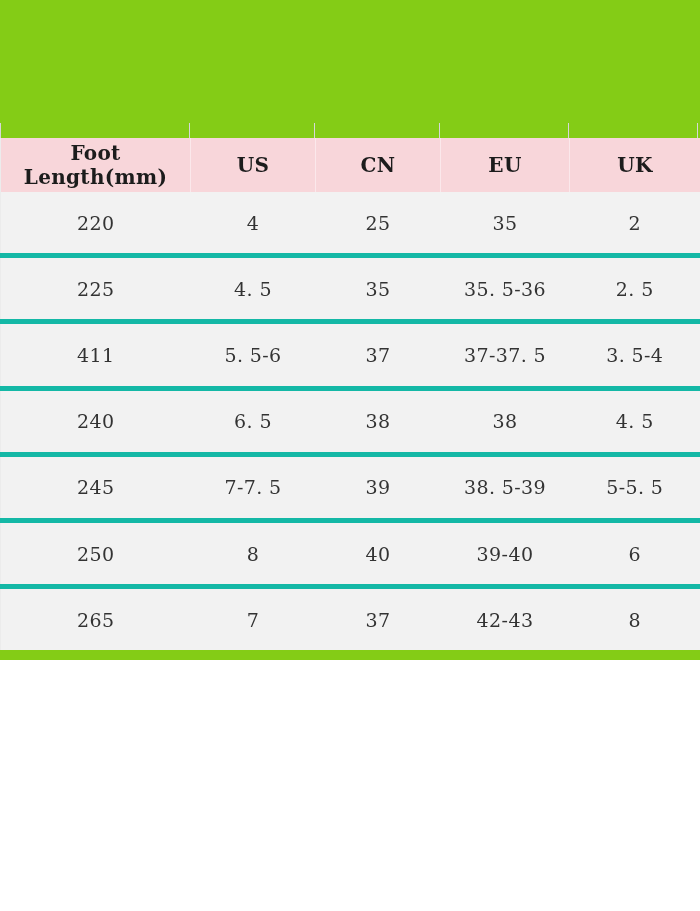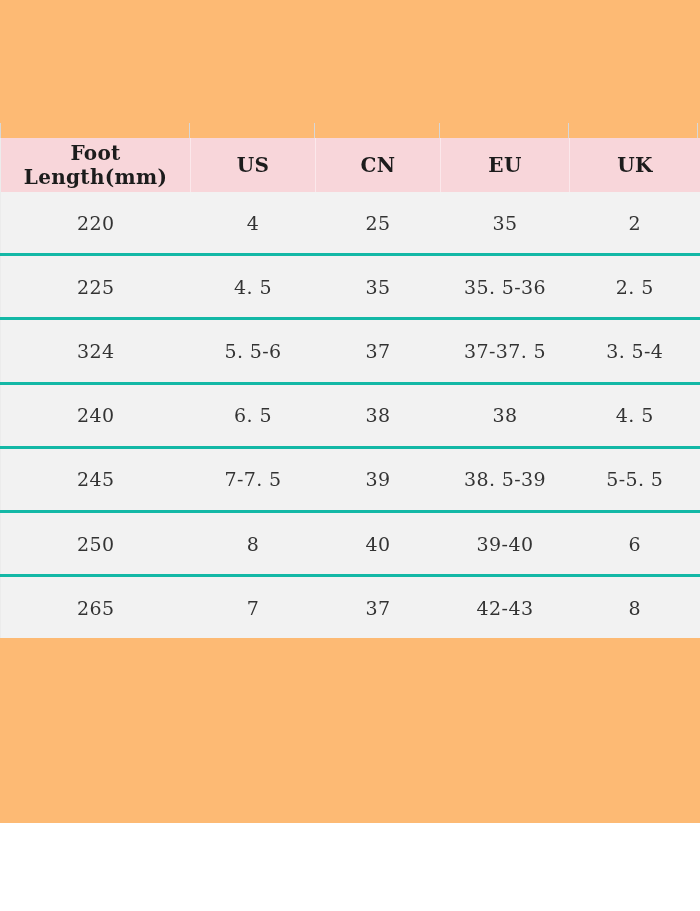--- a/index.html
+++ b/index.html
@@ -1,20 +1,20 @@
 <!DOCTYPE html>
 <html><head>
 <meta charset="utf-8">
 <style>
   html, body { margin: 0; padding: 0; background: #ffffff; }
   .page {
     position: relative;
     width: 700px;
-    height: 823px;
-    background: #fdba74;
+    height: 660px;
+    background: #84cc16;
     font-family: "DejaVu Serif", "Liberation Serif", serif;
     overflow: hidden;
   }
   .col-tick {
     position: absolute;
     top: 123px;
     width: 1px;
     height: 15px;
     background: #d7d7d7;
   }
@@ -41,21 +41,21 @@
   }
   table.size-chart thead th:first-child { border-left: none; }
   table.size-chart tbody td {
     background: #f2f2f2;
     height: 59.2px;
     font-size: 19px;
     color: #333333;
     text-align: center;
     vertical-align: middle;
     letter-spacing: 0.4px;
-    border-bottom: 3px solid #14b8a6;
+    border-bottom: 5px solid #14b8a6;
   }
   table.size-chart tbody tr:last-child td { border-bottom: none; }
 </style>
 </head>
 <body>
 
 <div class="page">
 
   <span class="col-tick" style="left:0px"></span>
   <span class="col-tick" style="left:189px"></span>
@@ -90,21 +90,21 @@
         <td>2</td>
       </tr>
       <tr>
         <td>225</td>
         <td>4. 5</td>
         <td>35</td>
         <td>35. 5-36</td>
         <td>2. 5</td>
       </tr>
       <tr>
-        <td>324</td>
+        <td>411</td>
         <td>5. 5-6</td>
         <td>37</td>
         <td>37-37. 5</td>
         <td>3. 5-4</td>
       </tr>
       <tr>
         <td>240</td>
         <td>6. 5</td>
         <td>38</td>
         <td>38</td>

